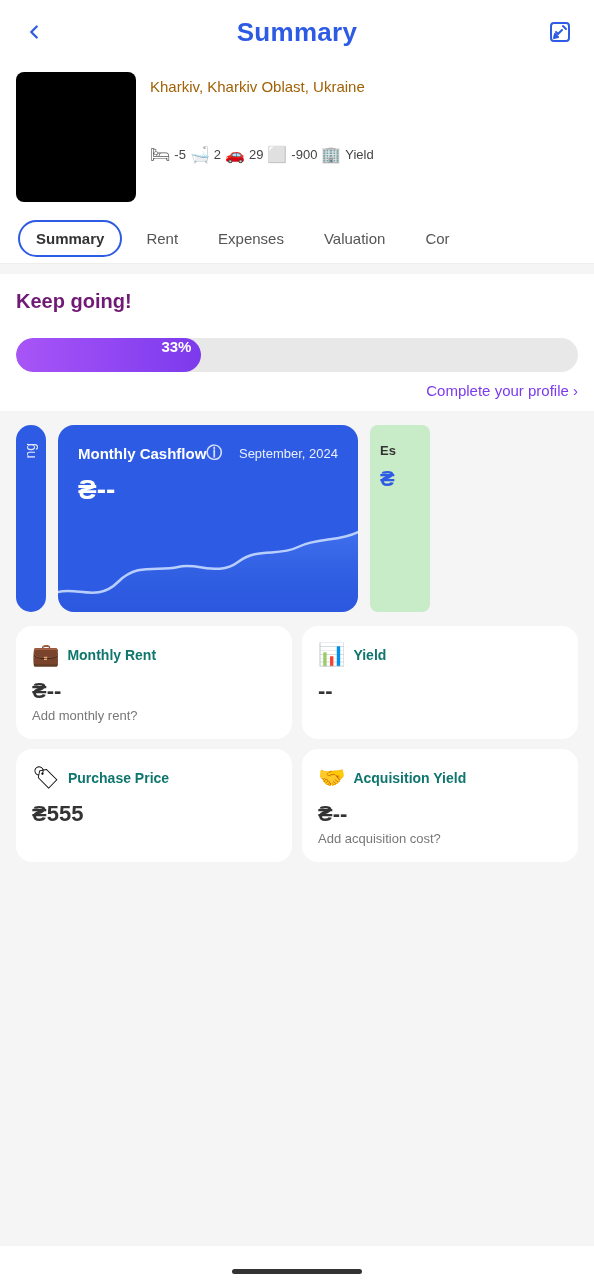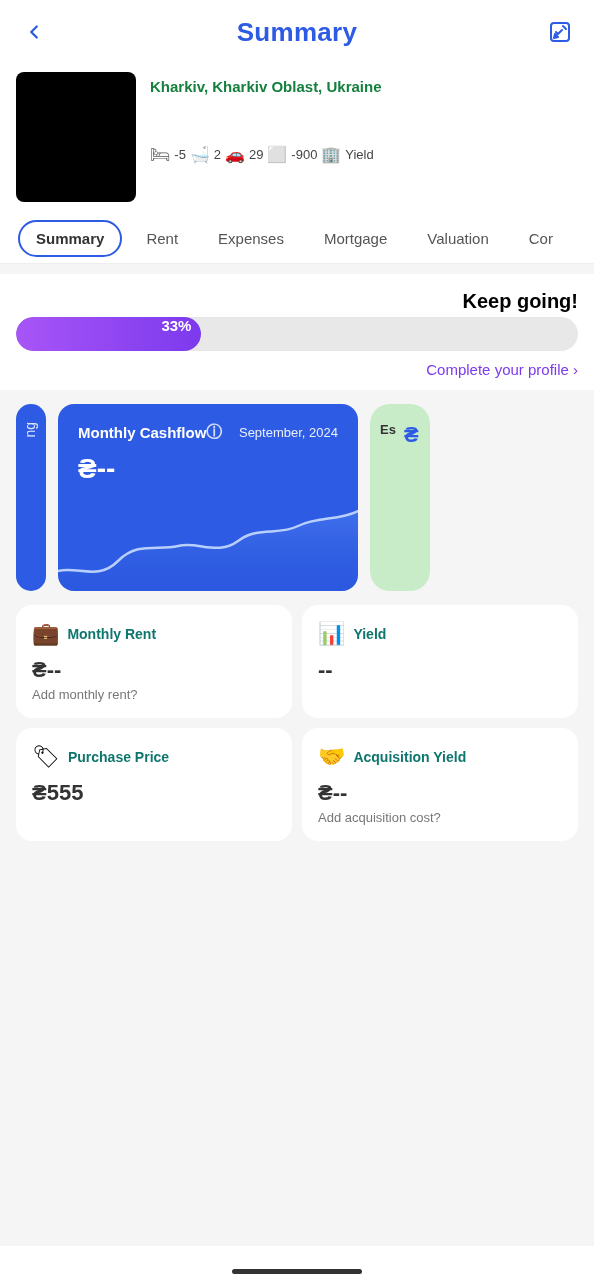--- a/index.html
+++ b/index.html
@@ -51,22 +51,22 @@
       background: #000;
       border-radius: 8px;
       flex-shrink: 0;
     }
     .property-info {
       flex: 1;
       padding-top: 4px;
     }
     .property-location {
       font-size: 15px;
-      color: #15803d;
-      font-weight: 700;
+      color: #a16207;
+      font-weight: 400;
       line-height: 1.4;
     }
     .property-stats {
       display: flex;
       flex-wrap: wrap;
       gap: 8px 4px;
       margin-top: 48px;
     }
     .stat-item {
       display: flex;
@@ -111,23 +111,22 @@
 
     
     .profile-section {
       background: #fff;
       margin: 10px 0 0;
       padding: 16px 16px 12px;
     }
     .keep-going {
       font-size: 20px;
       font-weight: 700;
-      color: #000000;
-      margin-bottom: 4px;
-      text-align: right;
+      color: #701a75;
+      margin-bottom: 25px;
     }
     .progress-bar-bg {
       background: #e8e8e8;
       border-radius: 20px;
       height: 34px;
       width: 100%;
       overflow: hidden;
     }
     .progress-bar-fill {
       background: linear-gradient(90deg, #a855f7, #7c3aed);
@@ -312,23 +311,20 @@
   <div class="tab active">
     <span>Summary</span>
   </div>
   <div class="tab">
     <span>Rent</span>
   </div>
   <div class="tab">
     <span>Expenses</span>
   </div>
   <div class="tab">
-    <span>Mortgage</span>
-  </div>
-  <div class="tab">
     <span>Valuation</span>
   </div>
   <div class="tab">
     <span>Cor</span>
   </div>
 </div>
 
 <div class="profile-section">
   <div class="keep-going">Keep going!</div>
   <div class="progress-bar-bg">
@@ -364,21 +360,21 @@
           </linearGradient>
         </defs>
 
         <path d="M0,80 C20,75 40,90 60,70 C80,50 100,60 120,55 C140,50 160,65 180,50 C200,35 220,45 240,35 C260,25 280,30 300,20 L300,100 L0,100 Z" fill="url(#waveGrad)" opacity="0.7"></path>
 
         <path d="M0,80 C20,75 40,90 60,70 C80,50 100,60 120,55 C140,50 160,65 180,50 C200,35 220,45 240,35 C260,25 280,30 300,20" fill="none" stroke="rgba(200,220,255,0.9)" stroke-width="2.5" stroke-linecap="round"></path>
       </svg>
     </div>
   </div>
 
-  <div style="min-width:60px;background:#c8ebc8;border-radius:20px;padding:18px 10px;flex-shrink:0;display:flex;gap:8px;">
+  <div style="min-width:60px;background:#c8ebc8;border-radius:8px;padding:18px 10px;flex-shrink:0;display:flex;flex-direction:column;gap:8px;">
     <span style="font-size:13px;font-weight:700;color:#333;">Es</span>
     <span style="font-size:22px;font-weight:700;color:#2d5be3;">₴</span>
   </div>
 
 </div>
 
 <div class="bottom-cards">
 
   <div class="bottom-card">
     <div class="card-header">

